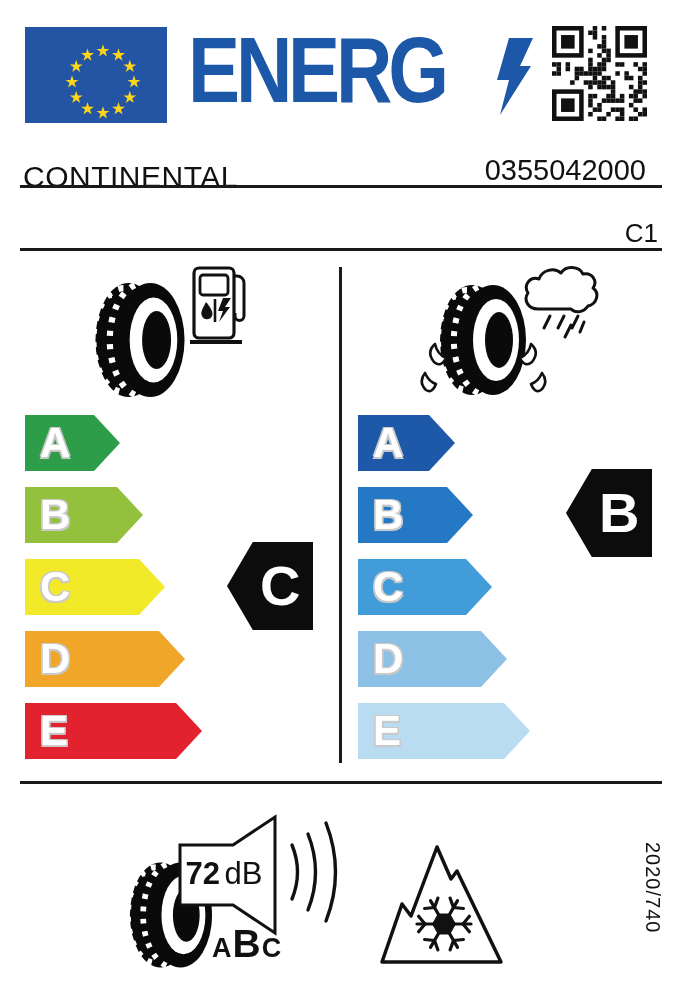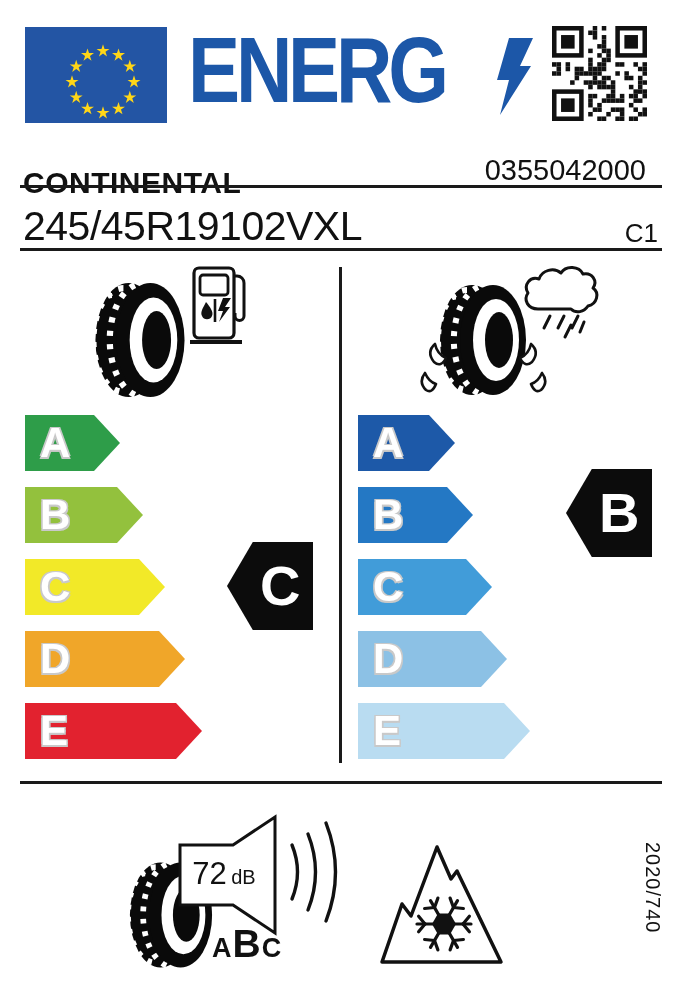--- a/index.html
+++ b/index.html
@@ -8,21 +8,21 @@
   .abs{position:absolute;}
   .hr{position:absolute;left:20px;width:642px;height:3px;background:#1a1a1a;}
 
   
   #eu-flag{left:25px;top:27px;}
   #energ{left:188px;top:22px;font-size:93px;font-weight:bold;line-height:96px;
          letter-spacing:-5px;transform:scaleX(.84);transform-origin:left top;white-space:nowrap;}
   #bolt{left:497px;top:38px;}
   #qr{left:552px;top:26px;}
 
-  #brand{left:23px;top:166px;font-size:30px;font-weight:bold;letter-spacing:.5px;}
+  #brand{left:23px;top:160px;font-size:30px;font-weight:normal;letter-spacing:.5px;}
   #code{right:36px;top:154px;font-size:29px;}
   #size{left:23px;top:203px;font-size:41px;letter-spacing:-.5px;}
   #class{right:24px;top:218px;font-size:26px;}
 
   #vdiv{left:339px;top:267px;width:3px;height:496px;background:#1a1a1a;}
 
   
   .arrow{position:absolute;height:56px;display:flex;align-items:center;
          clip-path:polygon(0 0,calc(100% - 26px) 0,100% 50%,calc(100% - 26px) 100%,0 100%);}
   .arrow span{font-size:42px;font-weight:bold;color:#fff;margin-left:15px;line-height:1;
@@ -33,22 +33,22 @@
   .ww1{width:97px}.ww2{width:115px}.ww3{width:134px}.ww4{width:149px}.ww5{width:172px}
 
   .pointer{position:absolute;width:86px;height:88px;display:flex;align-items:center;
            clip-path:polygon(30% 0,100% 0,100% 100%,30% 100%,0 50%);}
   .pointer span{font-size:56px;font-weight:bold;color:#fff;margin-left:33px;line-height:1;}
   #fuel-pointer{left:227px;top:542px;}
   #wet-pointer{left:566px;top:469px;}
 
   
   #noise-text{left:180px;top:856px;width:88px;text-align:center;white-space:nowrap;}
-  #noise-text .v{font-size:31px;font-weight:normal;}
-  #noise-text .u{font-size:20px;}
+  #noise-text .v{font-size:31px;font-weight:bold;}
+  #noise-text .u{font-size:31px;}
   #abc{left:212px;top:922px;display:flex;align-items:baseline;}
   #abc .s{font-size:27px;font-weight:bold;}
   #abc .big{font-size:39px;font-weight:bold;margin:0 1px;}
   #reg{left:641px;top:842px;font-size:20px;writing-mode:vertical-rl;letter-spacing:1px;}
 </style>
 </head>
 <body>
 
 <div id="label">
 
@@ -199,21 +199,20 @@
       <rect x="72" y="9" width="13.5" height="13.5"></rect>
       <rect x="0" y="63" width="31.5" height="31.5"></rect>
       <rect fill="#fff" x="4.5" y="67.5" width="22.5" height="22.5"></rect>
       <rect x="9" y="72" width="13.5" height="13.5"></rect>
     </svg>
 
   <div id="brand" class="abs">CONTINENTAL</div>
   <div id="code" class="abs">0355042000</div>
   <div class="hr" style="top:185px"></div>
 
-  <div id="size" class="abs">245/45R19102VXL</div>
   <div id="class" class="abs">C1</div>
   <div class="hr" style="top:248px"></div>
 
   <div id="vdiv" class="abs"></div>
 
   <svg width="0" height="0" style="position:absolute">
     <defs>
       <g id="tyre">
         <ellipse cx="34" cy="56" rx="32" ry="55" fill="#0a0a0a"></ellipse>
         <ellipse cx="55" cy="56" rx="33" ry="55" fill="#0a0a0a"></ellipse>

